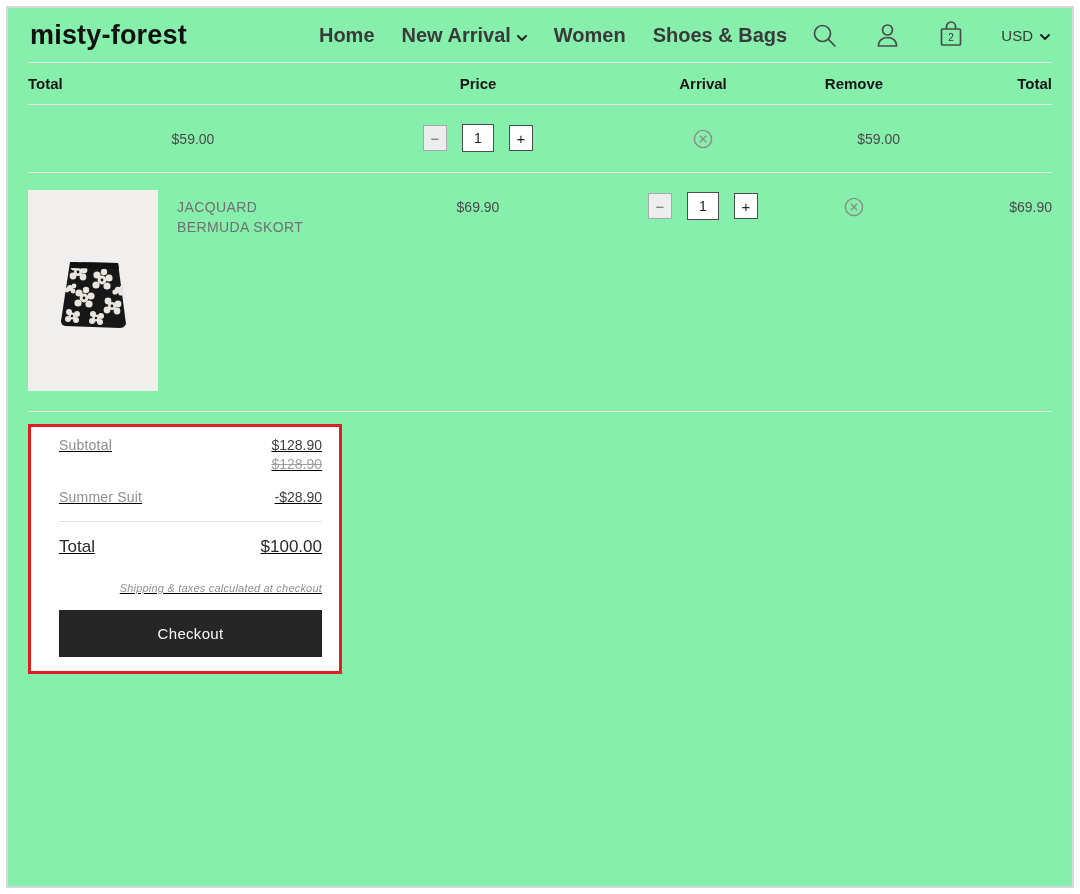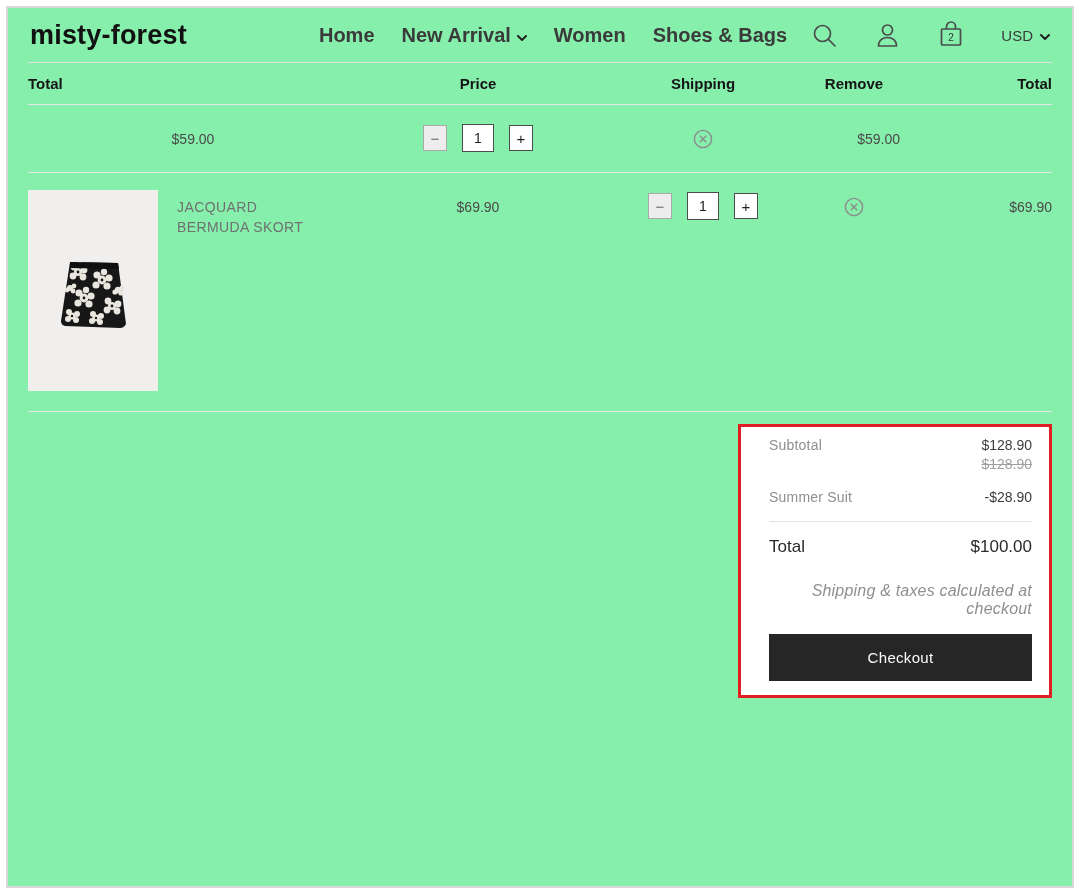--- a/index.html
+++ b/index.html
@@ -65,21 +65,21 @@
   .qty-btn.minus { background: #ededed; border: 1px solid #a9a9a9; color: #666; }
   .qty-input {
     width: 32px; height: 28px; border: 1px solid #4d4d4d; background: #fff;
     text-align: center; font-size: 14px; color: #222;
     font-family: "Liberation Sans", sans-serif;
   }
   .remove-cell { padding-top: 6px; display: flex; justify-content: center; }
   .remove-btn { cursor: pointer; line-height: 0; }
 
   
-  .summary-wrap { display: flex; justify-content: flex-end; }
+  .summary-wrap { display: flex; justify-content: flex-start; text-decoration: underline; }
   .summary-box {
     margin-top: 12px;
     width: 314px;
     border: 3px solid #e01e24;
     padding: 10px 17px 14px 28px;
     background: #fff;
   }
   .s-row { display: flex; justify-content: space-between; align-items: baseline; }
   .s-label { font-size: 14px; color: #8f8f8f; letter-spacing: 0.2px; }
   .s-value { font-size: 14px; color: #3e3e3e; }
@@ -87,21 +87,21 @@
     text-align: right; margin-top: 3px;
     font-size: 14px; color: #9e9e9e; text-decoration: line-through;
   }
   .s-gap { margin-top: 17px; }
   .s-divider { border-top: 1px solid #e2e2e2; margin-top: 16px; }
   .s-total { margin-top: 15px; }
   .s-total .t-label { font-size: 17px; color: #2a2a2a; }
   .s-total .t-value { font-size: 17px; color: #2a2a2a; }
   .s-note {
     margin-top: 25px; text-align: right;
-    font-size: 16px; font-style: italic; color: #8f8f8f; letter-spacing: 0.2px;
+    font-size: 11px; font-style: italic; color: #8f8f8f; letter-spacing: 0.2px;
   }
   .checkout-btn {
     margin-top: 16px; width: 100%; height: 47px;
     background: #262626; color: #fafafa;
     border: none; font-size: 15px; letter-spacing: 0.3px; cursor: pointer;
     font-family: "Liberation Sans", sans-serif;
   }
 </style>
 </head>
 <body>
@@ -159,21 +159,21 @@
                 <path d="M1 1 L5 5 L9 1" fill="none" stroke="#222" stroke-width="2" stroke-linecap="round" stroke-linejoin="round"></path>
               </svg>
           </span>
         </div>
       </div>
     </div>
 
     <div class="grid thead">
       <div class="th c-left">Total</div>
       <div class="th c-center">Price</div>
-      <div class="th c-center">Shipping</div>
+      <div class="th c-center">Arrival</div>
       <div class="th c-center">Remove</div>
       <div class="th c-right">Total</div>
     </div>
 
     <div class="grid row">
 
       <div class="price-cell c-center">$59.00</div>
 
       <div class="qty-cell">
         <div class="stepper">

